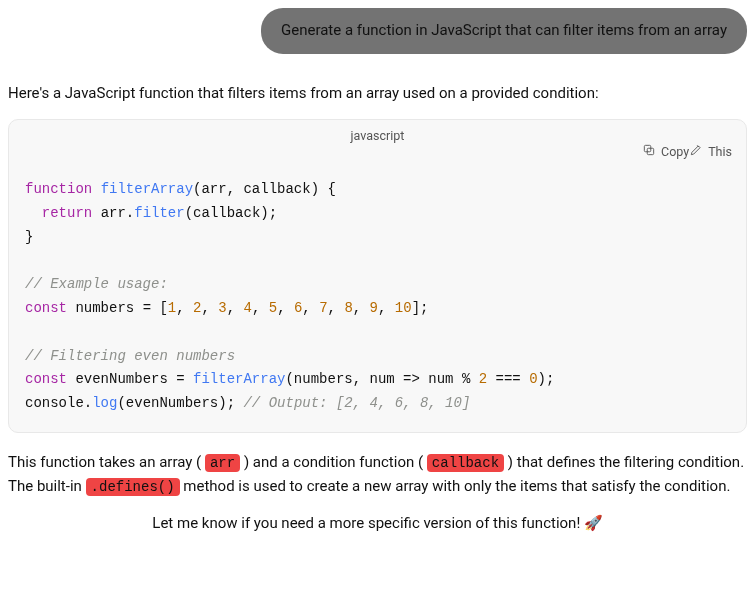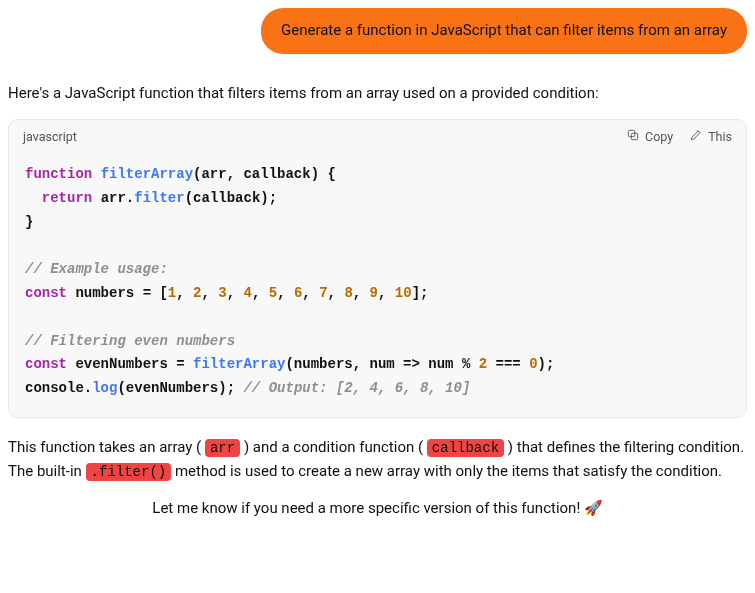--- a/index.html
+++ b/index.html
@@ -7,57 +7,57 @@
     margin: 0;
     padding: 8px;
     font-family: -apple-system, BlinkMacSystemFont, "Segoe UI", Roboto, Helvetica, Arial, sans-serif;
     font-size: 15px;
     color: #111;
     background: #fff;
     width: 755px;
   }
   .user-row { display:flex; justify-content:flex-end; margin-bottom: 28px; }
   .user-bubble {
-    background: #f97316;
+    background: #737373;
     border-radius: 22px;
     padding: 12px 20px;
     max-width: 520px;
     line-height: 1.45;
   }
   .assistant-text { line-height: 1.55; margin: 10px 0 14px 0; }
   .assistant-text.last { margin-bottom: 0; text-align: center; }
   .code-card {
     background: #f8f8f8;
     border: 1px solid #e8e8e8;
     border-radius: 10px;
     margin: 8px 0 18px 0;
     overflow: hidden;
   }
   .code-header {
     display:flex; align-items:center;
     padding: 8px 14px;
     font-size: 12.5px;
     color: #555;
+    flex-direction: column;
   }
   .code-lang { flex: 0 0 auto; }
-  .code-actions { margin-left:auto; display:flex; gap:16px;justify-content:center; }
+  .code-actions { margin-left:auto; display:flex; gap:0;justify-content:center; }
   .code-action {
     display:flex; align-items:center; gap:5px;
     cursor:pointer; color:#555;
     background:none;border:none;padding:0;font:inherit;
   }
   .code-action svg { width:14px; height:14px; stroke:#555; fill:none; stroke-width:1.6; }
   .code-body {
     padding: 10px 16px 16px 16px;
     font-family: "SFMono-Regular", Consolas, "Liberation Mono", Menlo, monospace;
     font-size: 14px;
     line-height: 1.7;
     white-space: pre;
     overflow-x:auto;
-    font-weight:bold;
   }
   .tok-kw  { color: #a626a4; }      
   .tok-fn  { color: #4078f2; }      
   .tok-num { color: #b76b01; }      
   .tok-cmt { color: #8e908c; font-style: italic; }
   .inline-code {
     font-family: "SFMono-Regular", Consolas, "Liberation Mono", Menlo, monospace;
     background:#ef4444;
     padding: 1px 5px;
     border-radius: 4px;
@@ -110,17 +110,17 @@
 <span class="tok-kw">const</span><span> evenNumbers = </span><span class="tok-fn">filterArray</span><span>(numbers, num =&gt; num % </span><span class="tok-num">2</span><span> === </span><span class="tok-num">0</span><span>);</span>
 <span>console.</span><span class="tok-fn">log</span><span>(evenNumbers); </span><span class="tok-cmt">// Output: [2, 4, 6, 8, 10]</span></div>
 </div>
 
 <p class="assistant-text">
   <span>This function takes an array (</span>
   <code class="inline-code">arr</code>
   <span>) and a condition function (</span>
   <code class="inline-code">callback</code>
   <span>) that defines the filtering condition. The built-in </span>
-  <code class="inline-code">.filter()</code>
+  <code class="inline-code">.defines()</code>
   <span> method is used to create a new array with only the items that satisfy the condition.</span>
 </p>
 
 <p class="assistant-text last">Let me know if you need a more specific version of this function! 🚀</p>
 
 </body></html>

